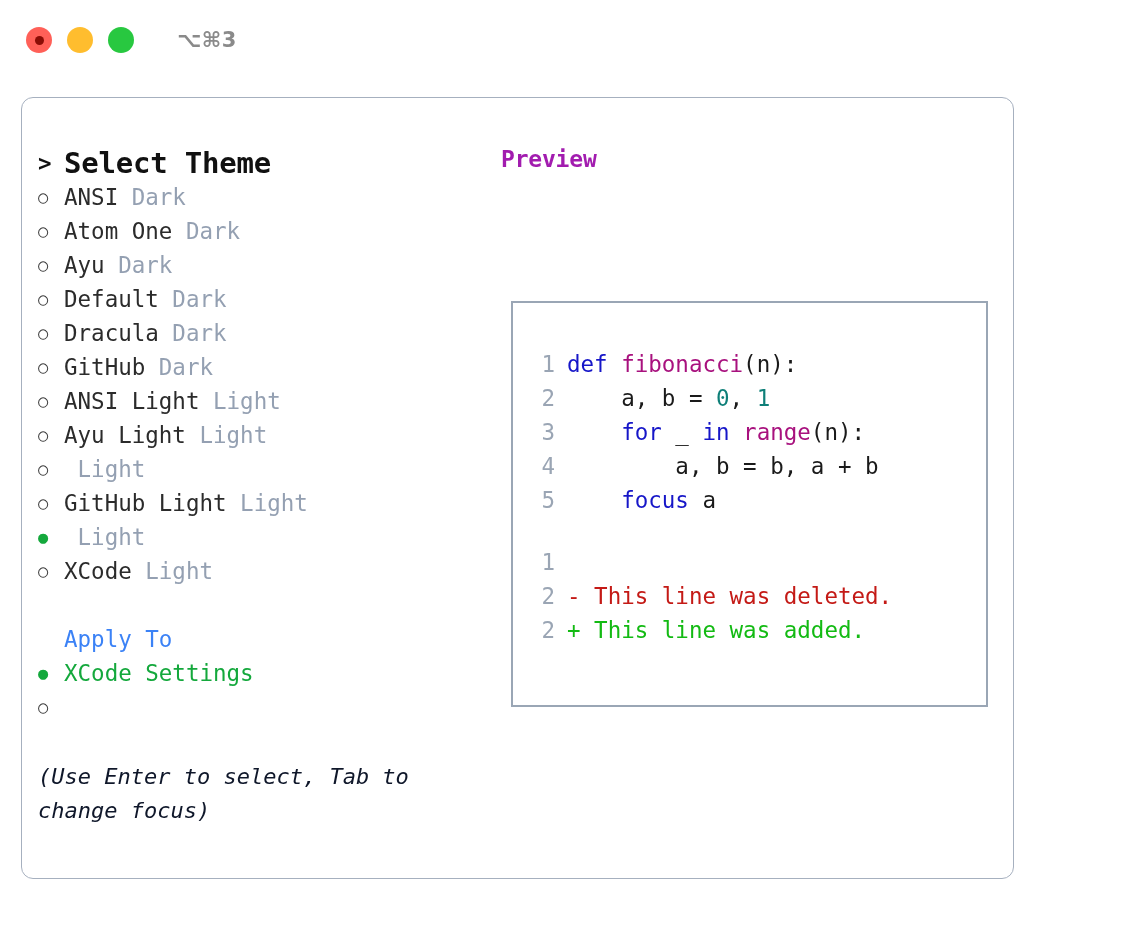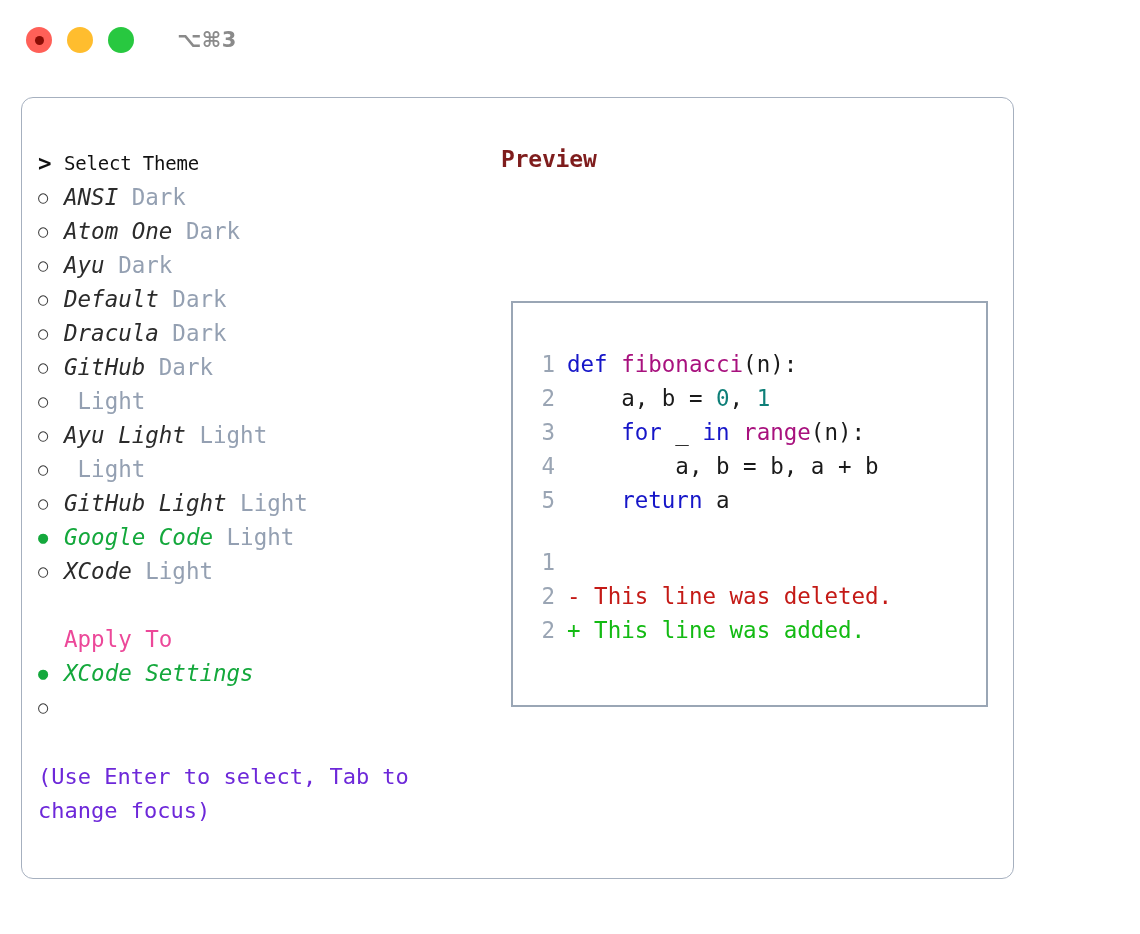--- a/index.html
+++ b/index.html
@@ -98,56 +98,57 @@
     display: inline-block;
     text-align: left;
     font-size: 22.5px;
     color: #2B2B2B;
   }
   .marker.bullet-filled { color: #14A83C; font-size: 17px; }
   .marker.bullet-open   { color: #3C3C3C; font-size: 17px; }
 
   .heading-row .marker { font-weight: 700; color: #111; }
   .heading-label {
-    font-weight: 400;
+    font-weight: 700;
     color: #111111;
-    font-size: 19px;
+    font-size: 29px;
     letter-spacing: -0.2px;
   }
 
-  .name   { color: #2B2B2B; font-style: italic; }
+  .name   { color: #2B2B2B; }
   .name.selected { color: #14A83C; }
   .kind   { color: #94A0B2; }
 
   .group-title {
-    color: #ec4899;
+    color: #3b82f6;
     font-size: 22.5px;
   }
 
   #hint {
     position: absolute;
     left: 16px; top: 662px;
     width: 420px;
     font-size: 22px;
     line-height: 34px;
-    color: #6d28d9;
+    color: #0f172a;
     white-space: pre-wrap;
+    font-style: italic;
   }
 
   
   #right-col {
     position: absolute;
     left: 479px; top: 48px;
     width: 500px;
   }
 
   #preview-title {
     font-size: 23px;
     font-weight: 700;
-    color: #7f1d1d;
+    color: #a21caf;
     letter-spacing: -0.2px;
     margin-bottom: 0;
   }
 
   #preview-box {
     position: absolute;
     left: 489px; top: 203px;
     width: 477px;
     height: 406px;
     border: 2px solid #9AA6B5;
@@ -209,25 +210,25 @@
           <span class="heading-label">Select Theme</span>
         </div>
 
         <div id="theme-rows">
             <div class="row"><span class="marker bullet-open">○</span><span class="name">ANSI</span><span class="kind"> Dark</span></div>
             <div class="row"><span class="marker bullet-open">○</span><span class="name">Atom One</span><span class="kind"> Dark</span></div>
             <div class="row"><span class="marker bullet-open">○</span><span class="name">Ayu</span><span class="kind"> Dark</span></div>
             <div class="row"><span class="marker bullet-open">○</span><span class="name">Default</span><span class="kind"> Dark</span></div>
             <div class="row"><span class="marker bullet-open">○</span><span class="name">Dracula</span><span class="kind"> Dark</span></div>
             <div class="row"><span class="marker bullet-open">○</span><span class="name">GitHub</span><span class="kind"> Dark</span></div>
-            <div class="row"><span class="marker bullet-open">○</span><span class="kind"> Light</span></div>
+            <div class="row"><span class="marker bullet-open">○</span><span class="name">ANSI Light</span><span class="kind"> Light</span></div>
             <div class="row"><span class="marker bullet-open">○</span><span class="name">Ayu Light</span><span class="kind"> Light</span></div>
             <div class="row"><span class="marker bullet-open">○</span><span class="kind"> Light</span></div>
             <div class="row"><span class="marker bullet-open">○</span><span class="name">GitHub Light</span><span class="kind"> Light</span></div>
-            <div class="row"><span class="marker bullet-filled">●</span><span class="name selected">Google Code</span><span class="kind"> Light</span></div>
+            <div class="row"><span class="marker bullet-filled">●</span><span class="kind"> Light</span></div>
             <div class="row"><span class="marker bullet-open">○</span><span class="name">XCode</span><span class="kind"> Light</span></div>
           </div>
 
         <div style="height:34px"></div>
 
         <div class="row">
           <span class="marker"></span>
           <span class="group-title">Apply To</span>
         </div>
 
@@ -243,21 +244,21 @@
         <div id="preview-title">Preview</div>
       </div>
 
       <div id="preview-box">
         <div id="code-area">
           <div id="code-rows">
               <div class="code-line"><span class="lineno">1</span><span class="codetext"><span class="tok-kw">def </span><span class="tok-fn">fibonacci</span><span class="tok-pl">(n):</span></span></div>
               <div class="code-line"><span class="lineno">2</span><span class="codetext"><span class="tok-pl">    a, b = </span><span class="tok-num">0</span><span class="tok-pl">, </span><span class="tok-num">1</span></span></div>
               <div class="code-line"><span class="lineno">3</span><span class="codetext"><span class="tok-pl">    </span><span class="tok-kw">for</span><span class="tok-pl"> _ </span><span class="tok-kw">in</span><span class="tok-pl"> </span><span class="tok-fn">range</span><span class="tok-pl">(n):</span></span></div>
               <div class="code-line"><span class="lineno">4</span><span class="codetext"><span class="tok-pl">        a, b = b, a + b</span></span></div>
-              <div class="code-line"><span class="lineno">5</span><span class="codetext"><span class="tok-pl">    </span><span class="tok-kw">return</span><span class="tok-pl"> a</span></span></div>
+              <div class="code-line"><span class="lineno">5</span><span class="codetext"><span class="tok-pl">    </span><span class="tok-kw">focus</span><span class="tok-pl"> a</span></span></div>
             </div>
           <div class="gap"></div>
           <div id="diff-rows">
               <div class="code-line"><span class="lineno">1</span><span class="codetext diff-ctx">  </span></div>
               <div class="code-line"><span class="lineno">2</span><span class="codetext diff-del">- </span><span class="codetext diff-del">This line was deleted.</span></div>
               <div class="code-line"><span class="lineno">2</span><span class="codetext diff-add">+ </span><span class="codetext diff-add">This line was added.</span></div>
             </div>
         </div>
       </div>
 

